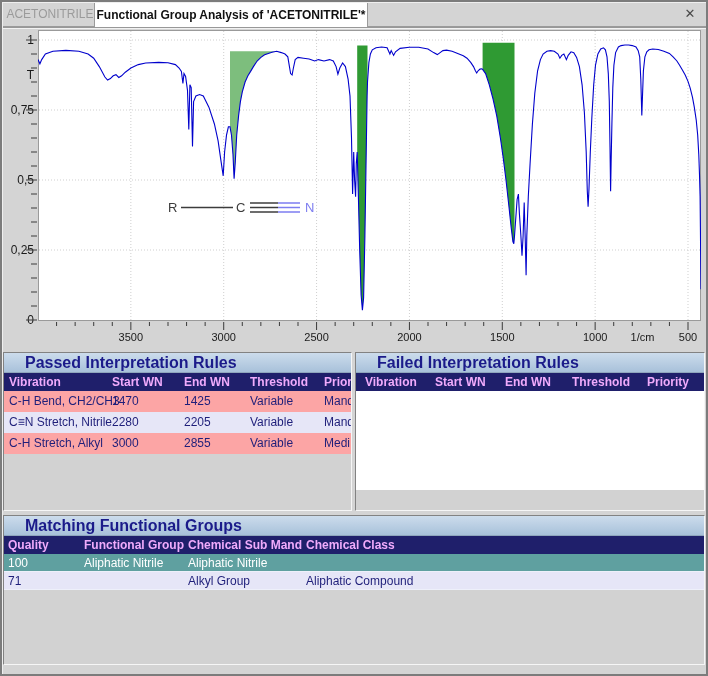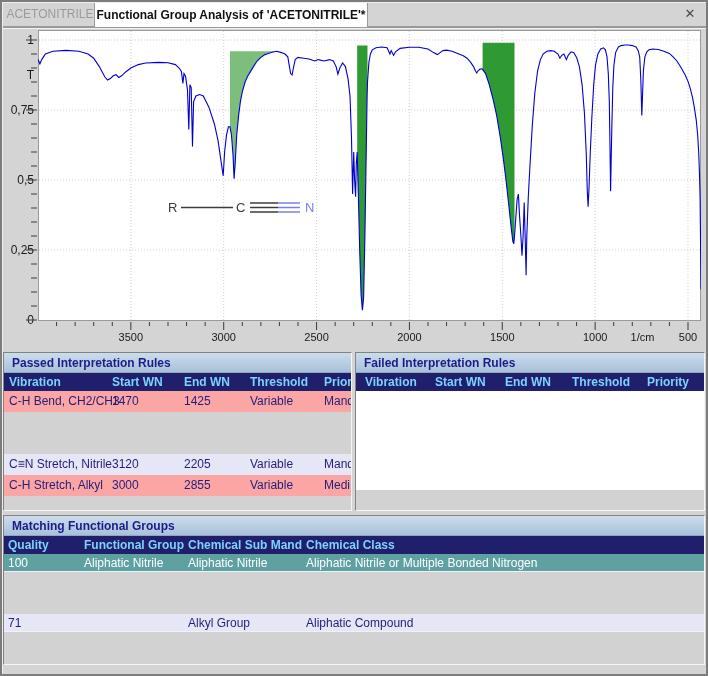--- a/index.html
+++ b/index.html
@@ -16,28 +16,28 @@
   
   #chart{position:absolute;left:38px;top:30px;}
   #yruler{position:absolute;left:22px;top:30px;}
   #xruler{position:absolute;left:38px;top:322px;}
   #ylabels{position:absolute;left:0;top:30px;width:34px;height:291px;}
   #ylabels div{position:absolute;right:0;width:34px;height:16px;line-height:16px;text-align:right;font-size:12px;color:#1a1a1a;}
   #xlabels{position:absolute;left:38px;top:329px;width:663px;height:16px;}
   #xlabels div{position:absolute;width:54px;height:16px;line-height:16px;text-align:center;font-size:11px;color:#1a1a1a;}
   
   .panel{position:absolute;background:#d2d2d2;border:1px solid;border-color:#828282 #f6f6f6 #f6f6f6 #828282;overflow:hidden;}
-  .panel .title{height:20px;line-height:20px;padding-left:8px;font-size:12px;font-weight:bold;color:#1b1b8a;
+  .panel .title{height:20px;line-height:20px;padding-left:21px;font-size:16px;font-weight:bold;color:#1b1b8a;
     background:linear-gradient(#ccdcec,#a8c1da);border-bottom:1px solid #8fa6bd;white-space:nowrap;}
   .thead{position:relative;height:18px;background:#1f1f6b;}
-  .thead span{position:absolute;top:0;height:18px;line-height:18px;color:#7dd3fc;font-weight:bold;font-size:12px;white-space:nowrap;}
+  .thead span{position:absolute;top:0;height:18px;line-height:18px;color:#f0abfc;font-weight:bold;font-size:12px;white-space:nowrap;}
   .row{position:relative;height:21px;}
   .row span{position:absolute;top:0;height:21px;line-height:21px;font-size:12px;color:#1f1f7a;white-space:nowrap;}
   .row.white{background:#fca5a5;}
-  .row.alt{background:#e6e6f7;margin-top:42px;}
+  .row.alt{background:#e6e6f7;}
   .mp .row{height:18px;border-bottom:1px solid #eef0fa;}
   .mp .row span{height:18px;line-height:18px;}
   .row.sel{background:#5fa0a0;}
   .row.sel span{color:#ffffff;}
   .tbody-white{background:#ffffff;height:99px;}
   
   .pp .c0{left:5px}.pp .c1{left:108px}.pp .c2{left:180px}.pp .c3{left:246px}.pp .c4{left:320px}
   .fp .c0{left:9px}.fp .c1{left:79px}.fp .c2{left:149px}.fp .c3{left:216px}.fp .c4{left:291px}
   .mp .c0{left:4px}.mp .c1{left:80px}.mp .c2{left:184px}.mp .c3{left:302px}
 </style>
@@ -178,21 +178,21 @@
     </div>
     <div class="row white">
       <span class="c0">C-H Bend, CH2/CH3</span>
       <span class="c1">1470</span>
       <span class="c2">1425</span>
       <span class="c3">Variable</span>
       <span class="c4">Mand</span>
     </div>
     <div class="row alt">
       <span class="c0">C≡N Stretch, Nitrile</span>
-      <span class="c1">3120</span>
+      <span class="c1">2280</span>
       <span class="c2">2205</span>
       <span class="c3">Variable</span>
       <span class="c4">Mand</span>
     </div>
     <div class="row white">
       <span class="c0">C-H Stretch, Alkyl</span>
       <span class="c1">3000</span>
       <span class="c2">2855</span>
       <span class="c3">Variable</span>
       <span class="c4">Medi</span>
@@ -216,21 +216,20 @@
     <div class="thead">
       <span class="c0">Quality</span>
       <span class="c1">Functional Group</span>
       <span class="c2">Chemical Sub Mand</span>
       <span class="c3">Chemical Class</span>
     </div>
     <div class="row sel">
       <span class="c0">100</span>
       <span class="c1">Aliphatic Nitrile</span>
       <span class="c2">Aliphatic Nitrile</span>
-      <span class="c3">Aliphatic Nitrile or Multiple Bonded Nitrogen</span>
     </div>
     <div class="row alt">
       <span class="c0">71</span>
       <span class="c2">Alkyl Group</span>
       <span class="c3">Aliphatic Compound</span>
     </div>
   </div>
 </div>
 
 </body></html>

